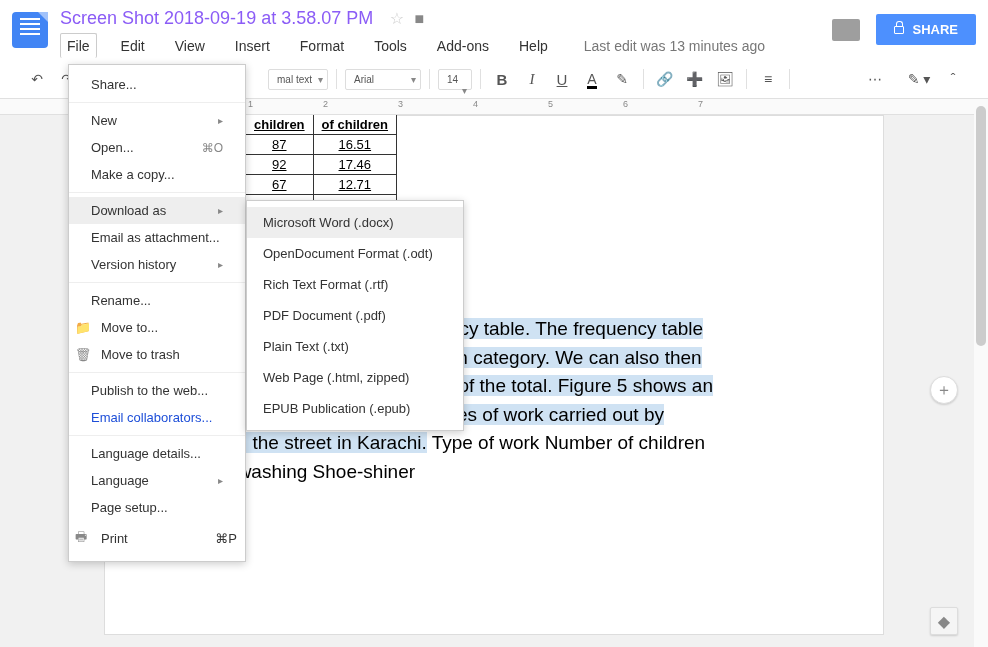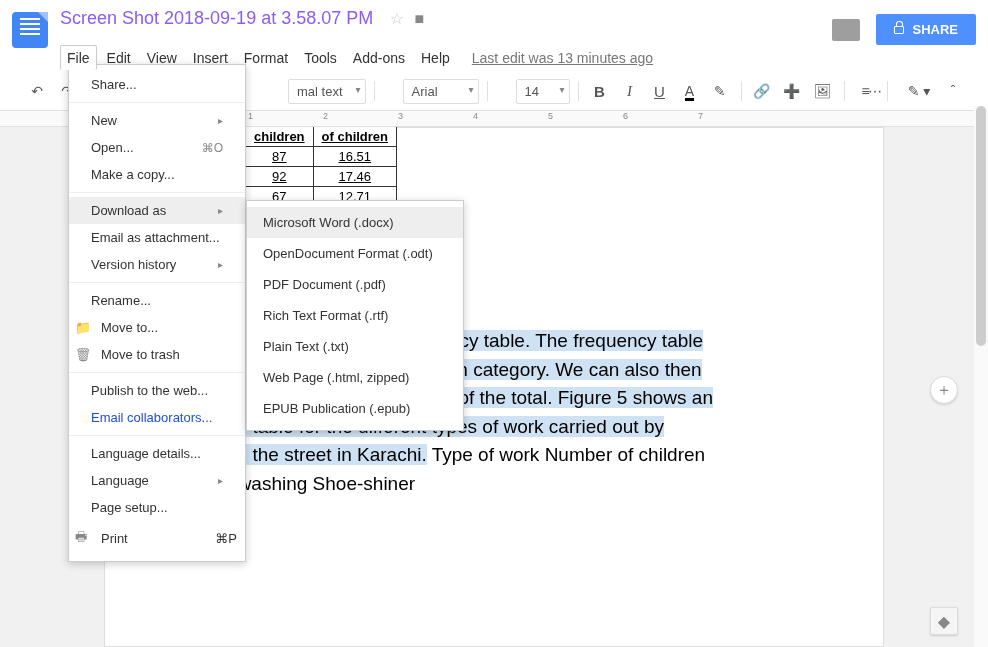--- a/index.html
+++ b/index.html
@@ -8,36 +8,36 @@
 .header { display: flex; align-items: flex-start; padding: 8px 12px 0; }
 .logo { width: 36px; height: 36px; background: #4285f4; border-radius: 4px; position: relative; margin-right: 12px; margin-top: 4px; }
 .logo::before { content: ''; position: absolute; top: 6px; left: 8px; width: 20px; height: 2px; background: #fff; box-shadow: 0 5px 0 #fff, 0 10px 0 #fff, 0 15px 0 #fff; }
 .logo::after { content: ''; position: absolute; top: 0; right: 0; width: 0; height: 0; border-style: solid; border-width: 0 10px 10px 0; border-color: transparent #a1c2fa transparent transparent; }
 
 .title-area { flex: 1; }
 .doc-title { font-size: 18px; color: #8b5cf6; display: inline-block; margin-right: 12px; }
 .star { color: #ccc; font-size: 16px; margin-right: 6px; }
 .folder { color: #888; font-size: 16px; }
 
-.menu-bar { display: flex; gap: 4px; margin-top: 16px; font-size: 14px; color: #333; align-items: center; }
+.menu-bar { display: flex; gap: 18px; margin-top: 4px; font-size: 14px; color: #333; align-items: center; }
 .menu-item { padding: 4px 6px; cursor: pointer; border-radius: 2px; }
 .menu-item.active { background: #fff; border: 1px solid #ccc; border-bottom: none; position: relative; z-index: 101; }
-.last-edit { color: #777; text-decoration: underline; margin-left: 12px; font-size: 14px; text-align: center; }
+.last-edit { color: #777; margin-left: 12px; font-size: 14px; text-align: center; }
 
 .header-right { display: flex; align-items: center; gap: 16px; margin-top: 6px; }
 .comment-btn { width: 28px; height: 22px; background: #9e9e9e; border-radius: 2px; position: relative; }
 .comment-btn::after { content: ''; position: absolute; bottom: -4px; left: 6px; border: 4px solid transparent; border-top-color: #9e9e9e; }
 .share-btn { background: #4d90fe; color: #fff; padding: 8px 18px; border-radius: 2px; font-size: 13px; font-weight: bold; display: flex; align-items: center; gap: 8px; }
 .lock { width: 10px; height: 8px; border: 1.5px solid #fff; border-radius: 1px; position: relative; }
 .lock::before { content: ''; position: absolute; top: -6px; left: 1px; width: 5px; height: 5px; border: 1.5px solid #fff; border-radius: 3px 3px 0 0; border-bottom: none; }
 
 .toolbar { display: flex; align-items: center; padding: 6px 12px 6px 24px; border-bottom: 1px solid #e0e0e0; gap: 4px; margin-top: 2px; }
 .tb-btn { width: 26px; height: 26px; display: flex; align-items: center; justify-content: center; color: #555; font-size: 14px; cursor: pointer; }
 .tb-sep { width: 1px; height: 20px; background: #e0e0e0; margin: 0 4px; }
-.tb-select { border: 1px solid #ddd; padding: 4px 22px 4px 8px; font-size: 13px; border-radius: 2px; position: relative; color: #555; margin-left: 20px; }
+.tb-select { border: 1px solid #ddd; padding: 4px 15px 4px 8px; font-size: 10px; border-radius: 2px; position: relative; color: #555; }
 .tb-select::after { content: '▾'; position: absolute; right: 4px; font-size: 10px; color: #888; }
 .tb-more { position: absolute; right: 100px; }
 .tb-pen { position: absolute; right: 56px; }
 .tb-up { position: absolute; right: 22px; }
 
 .ruler { height: 16px; background: #fafafa; border-bottom: 1px solid #e0e0e0; position: relative; font-size: 9px; color: #888; }
 .ruler-marks { display: flex; padding-left: 248px; gap: 70px; }
 
 .doc-area { background: #f1f1f1; height: 550px; overflow: auto; position: relative; padding-top: 0; }
 .page { background: #fff; width: 780px; margin: 0 auto; min-height: 520px; border: 1px solid #ddd; padding: 0 70px 40px; }
@@ -107,21 +107,21 @@
 </div>
 
 <div class="toolbar">
   <div class="tb-btn">↶</div>
   <div class="tb-btn">↷</div>
   <div style="width:180px"></div>
   <div class="tb-select">mal text</div>
   <div class="tb-sep"></div>
   <div class="tb-select" style="width:76px">Arial</div>
   <div class="tb-sep"></div>
-  <div class="tb-select" style="width:54px">14</div>
+  <div class="tb-select" style="width:34px">14</div>
   <div class="tb-sep"></div>
   <div class="tb-btn bold-ico">B</div>
   <div class="tb-btn italic-ico">I</div>
   <div class="tb-btn under-ico">U</div>
   <div class="tb-btn">
       <span class="underline-a">A</span>
     </div>
   <div class="tb-btn">✎</div>
   <div class="tb-sep"></div>
   <div class="tb-btn">🔗</div>
@@ -245,22 +245,22 @@
   <div class="dd-icon-item">
       <span class="dd-icon">🖶</span>
       <span style="flex:1">Print</span>
       <span class="shortcut">⌘P</span>
     </div>
 </div>
 
 <div class="dropdown2">
   <div class="dd2-item hover">Microsoft Word (.docx)</div>
   <div class="dd2-item">OpenDocument Format (.odt)</div>
+  <div class="dd2-item">Rich Text Format (.rtf)</div>
   <div class="dd2-item">PDF Document (.pdf)</div>
-  <div class="dd2-item">Rich Text Format (.rtf)</div>
   <div class="dd2-item">Plain Text (.txt)</div>
   <div class="dd2-item">Web Page (.html, zipped)</div>
   <div class="dd2-item">EPUB Publication (.epub)</div>
 </div>
 
 <div class="side-btn side-plus">＋</div>
 <div class="side-btn side-arrow">◆</div>
 
 <div class="scrollbar-v">
   <div class="scroll-thumb"></div>

